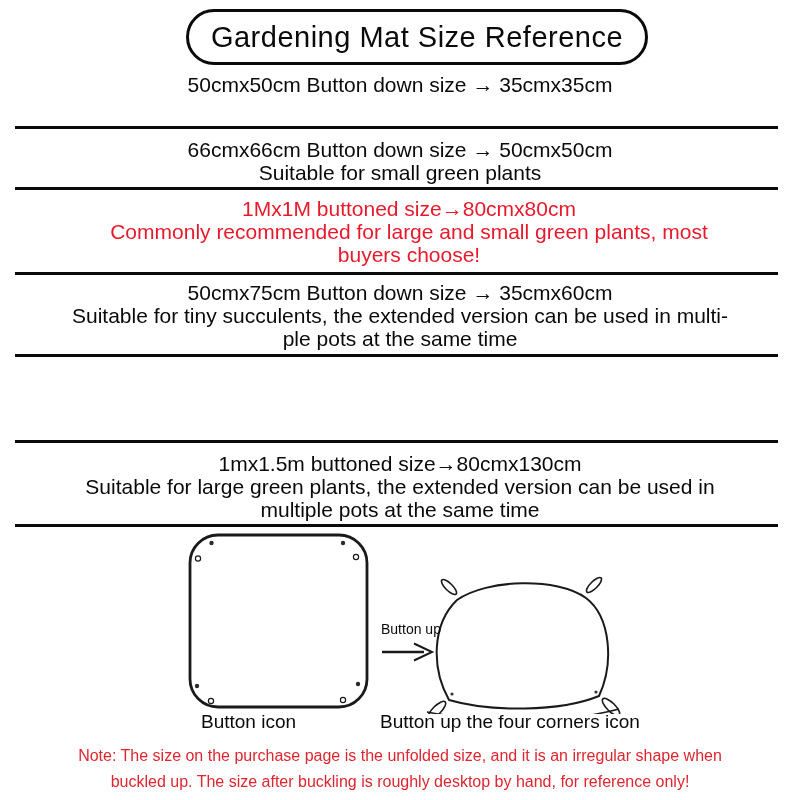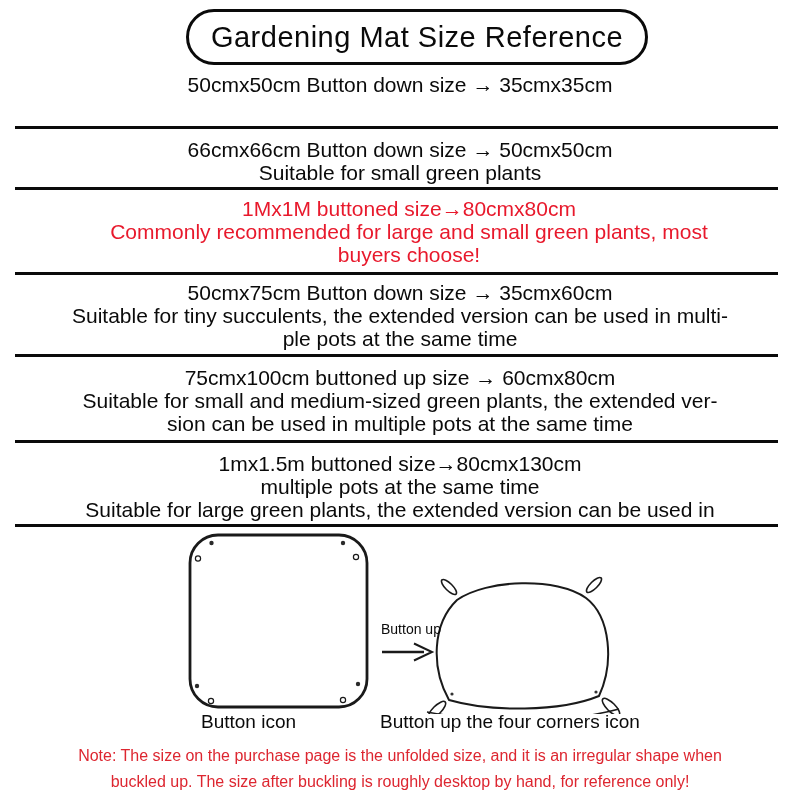--- a/index.html
+++ b/index.html
@@ -116,31 +116,26 @@
   </div>
   <div class="divider" style="top:272px"></div>
 
   <div class="section" style="top:281px">
     <div>50cmx75cm Button down size → 35cmx60cm</div>
     <div>Suitable for tiny succulents, the extended version can be used in multi-</div>
     <div>ple pots at the same time</div>
   </div>
   <div class="divider" style="top:354px"></div>
 
-  <div class="section" style="top:366px">
-    <div>75cmx100cm buttoned up size → 60cmx80cm</div>
-    <div>Suitable for small and medium-sized green plants, the extended ver-</div>
-    <div>sion can be used in multiple pots at the same time</div>
-  </div>
   <div class="divider" style="top:440px"></div>
 
   <div class="section" style="top:452px">
     <div>1mx1.5m buttoned size→80cmx130cm</div>
+    <div>Suitable for large green plants, the extended version can be used in</div>
     <div>multiple pots at the same time</div>
-    <div>Suitable for large green plants, the extended version can be used in</div>
   </div>
   <div class="divider" style="top:524px"></div>
 
   <svg class="diagram-svg" viewBox="0 0 800 186">
 
     <g stroke="#1a1a1a" fill="none">
       <rect x="190" y="7" width="177" height="172" rx="28" ry="28" stroke-width="2.8" fill="#ffffff"></rect>
       <circle cx="211.5" cy="15" r="2.2" fill="#2a2a2a" stroke="none"></circle>
       <circle cx="198" cy="30.5" r="2.6" stroke-width="1.2"></circle>
       <circle cx="343" cy="15" r="2.2" fill="#2a2a2a" stroke="none"></circle>

